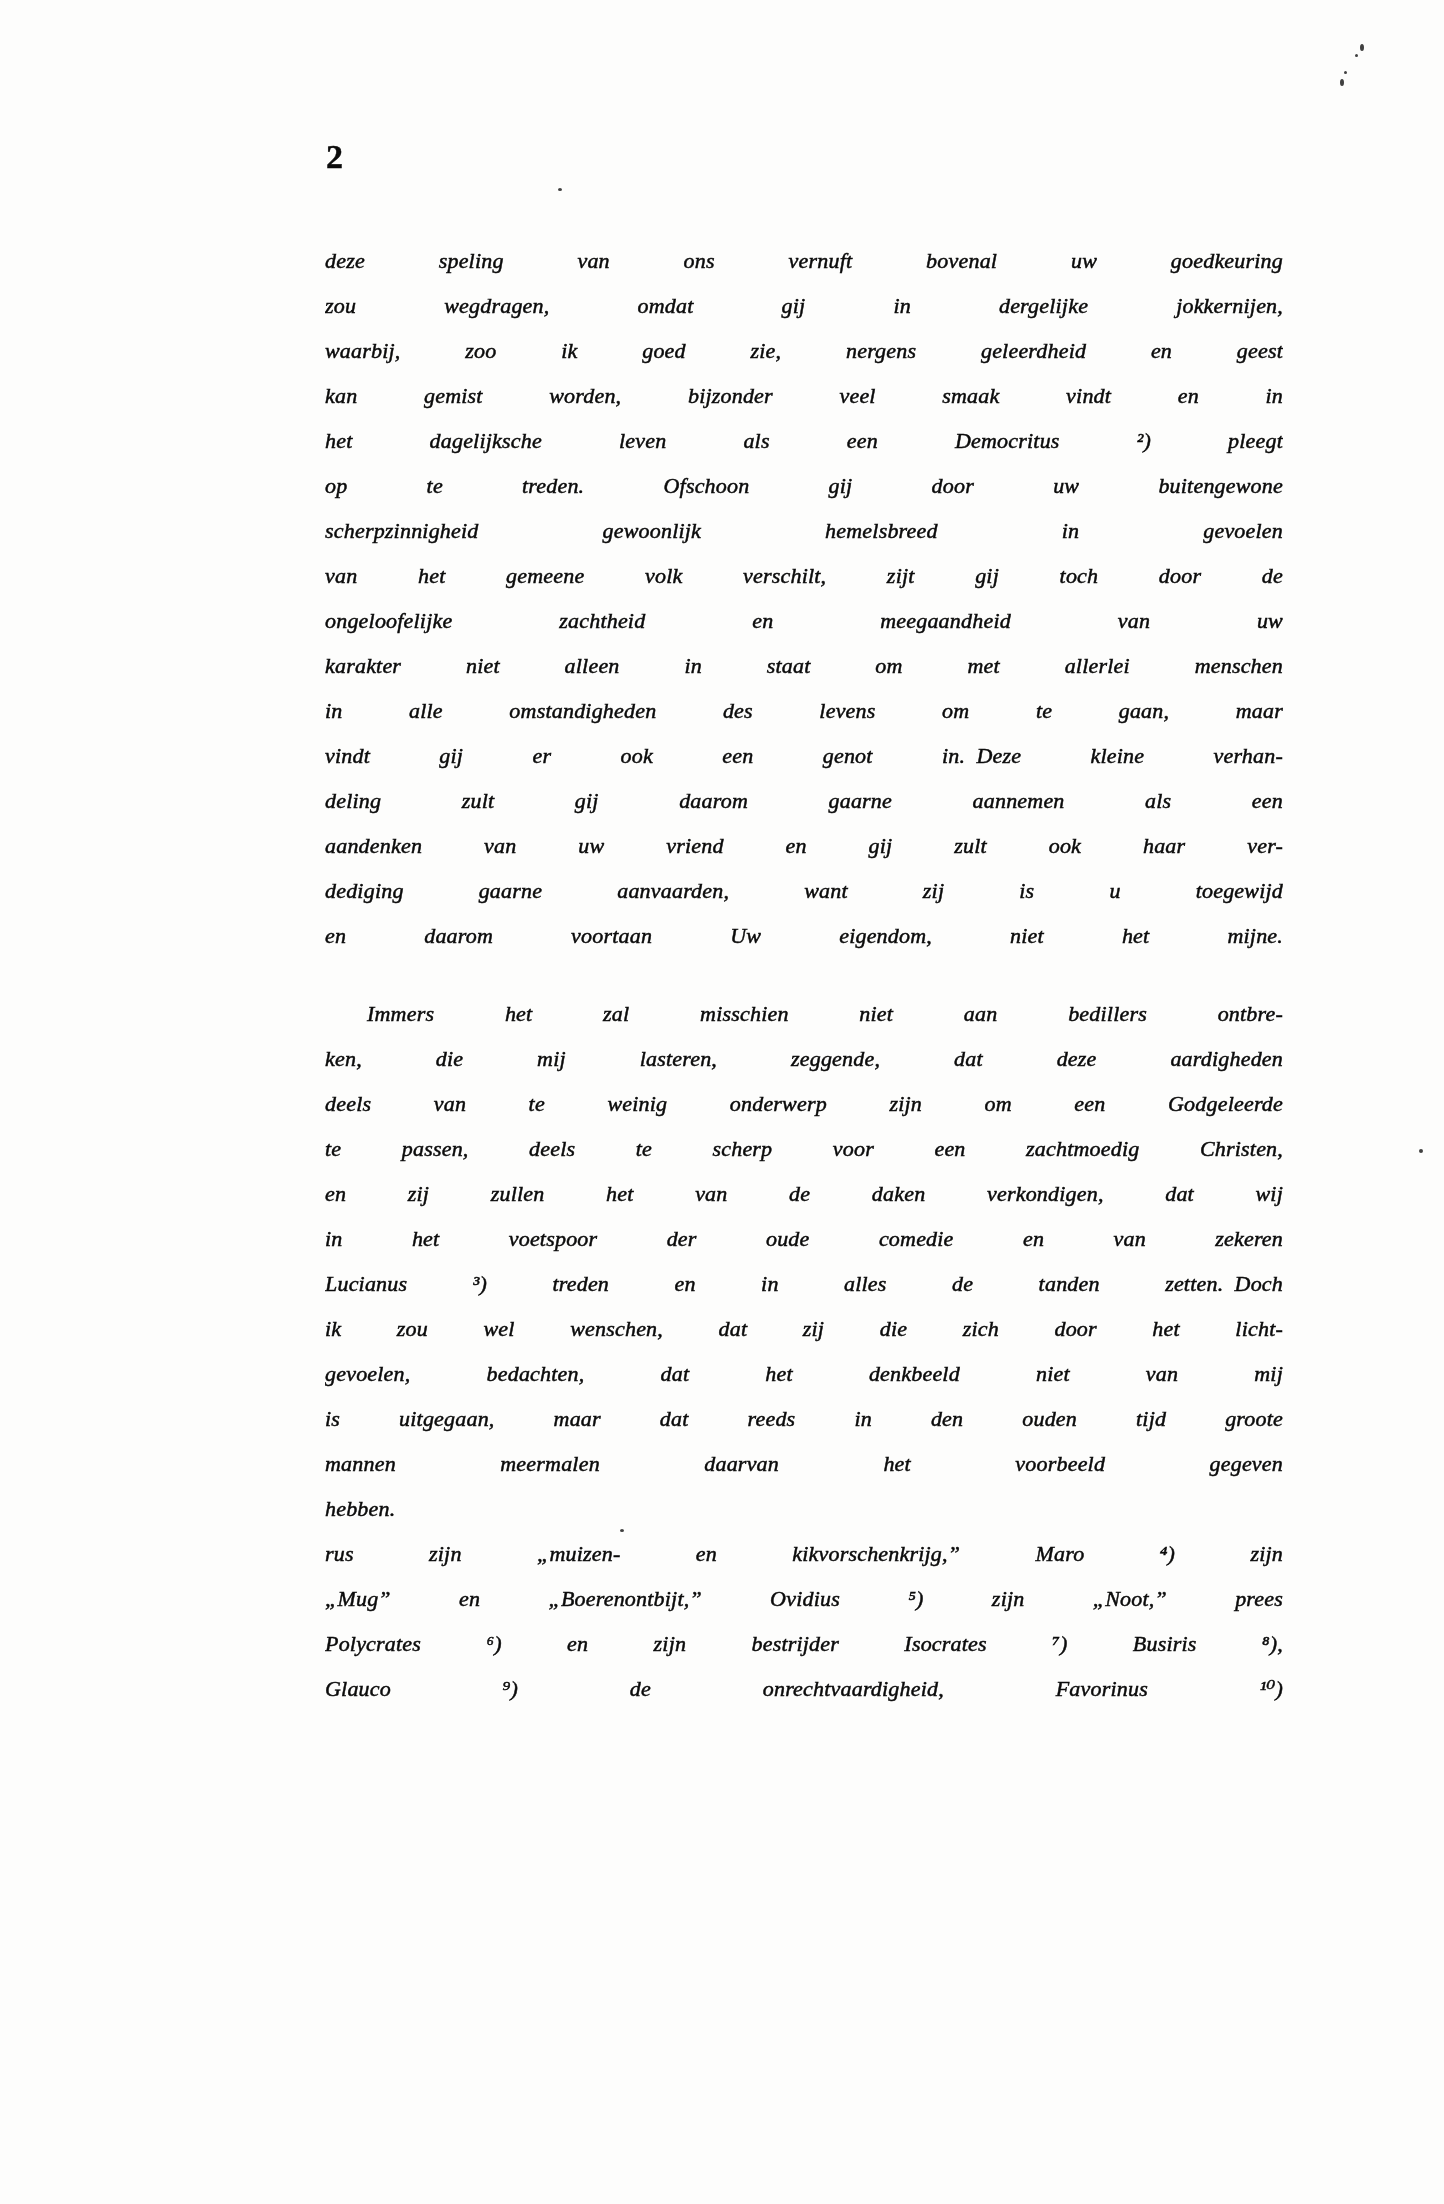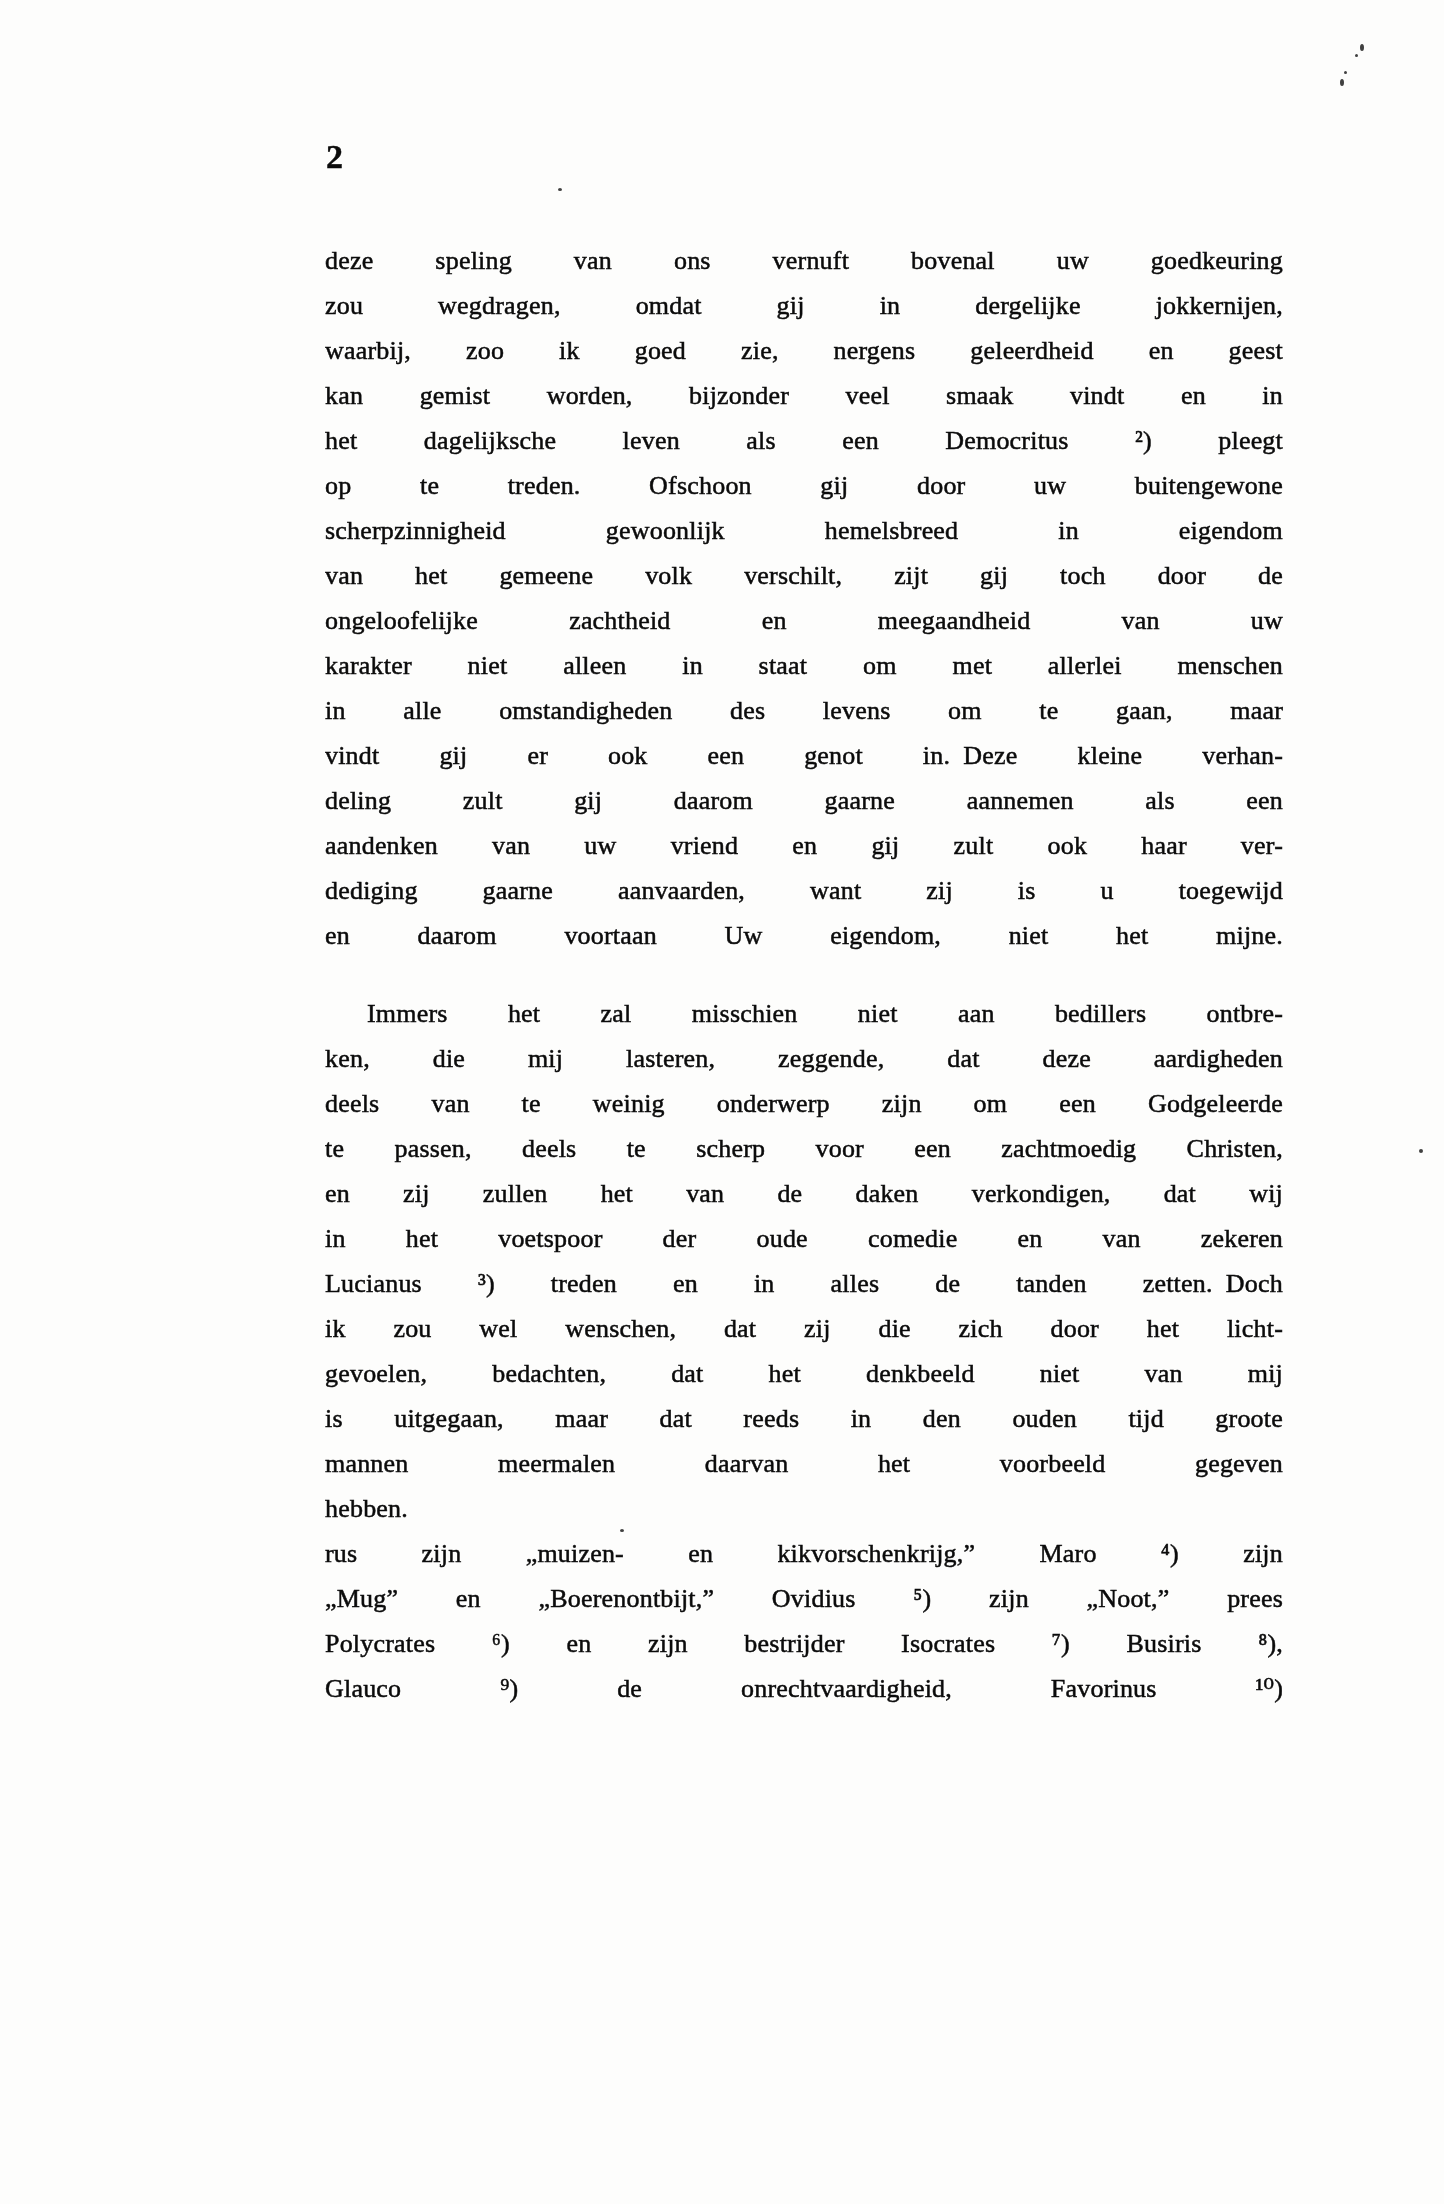--- a/index.html
+++ b/index.html
@@ -27,27 +27,28 @@
   }
   .text-block {
     position: absolute;
     left: 325px;
     top: 238px;
     width: 958px;
   }
   .line {
     height: 45px;
     line-height: 45px;
-    font-size: 26px;
+    font-size: 22px;
     letter-spacing: 0.2px;
     overflow: hidden;
     text-align: justify;
     text-align-last: justify;
     -webkit-text-stroke: 0.5px #0b0b0b;
     white-space: nowrap;
+    font-style: italic;
   }
   
   .line { white-space: normal; }
   .indent { padding-left: 42px; margin-top: 33px; }
   .par-end {
     text-align: right;
     text-align-last: left;
   }
   .speck {
     position: absolute;
@@ -70,21 +71,21 @@
 
   <div class="page-number">2</div>
 
   <div class="text-block">
     <div class="line">deze speling van ons vernuft bovenal uw goedkeuring</div>
     <div class="line">zou wegdragen, omdat gij in dergelijke jokkernijen,</div>
     <div class="line">waarbij, zoo ik goed zie, nergens geleerdheid en geest</div>
     <div class="line">kan gemist worden, bijzonder veel smaak vindt en in</div>
     <div class="line">het dagelijksche leven als een Democritus ²) pleegt</div>
     <div class="line">op te treden. Ofschoon gij door uw buitengewone</div>
-    <div class="line">scherpzinnigheid gewoonlijk hemelsbreed in eigendom</div>
+    <div class="line">scherpzinnigheid gewoonlijk hemelsbreed in gevoelen</div>
     <div class="line">van het gemeene volk verschilt, zijt gij toch door de</div>
     <div class="line">ongeloofelijke zachtheid en meegaandheid van uw</div>
     <div class="line">karakter niet alleen in staat om met allerlei menschen</div>
     <div class="line">in alle omstandigheden des levens om te gaan, maar</div>
     <div class="line">vindt gij er ook een genot in. Deze kleine verhan-</div>
     <div class="line">deling zult gij daarom gaarne aannemen als een</div>
     <div class="line">aandenken van uw vriend en gij zult ook haar ver-</div>
     <div class="line">dediging gaarne aanvaarden, want zij is u toegewijd</div>
     <div class="line">en daarom voortaan Uw eigendom, niet het mijne.</div>
     <div class="line indent">Immers het zal misschien niet aan bedillers ontbre-</div>

